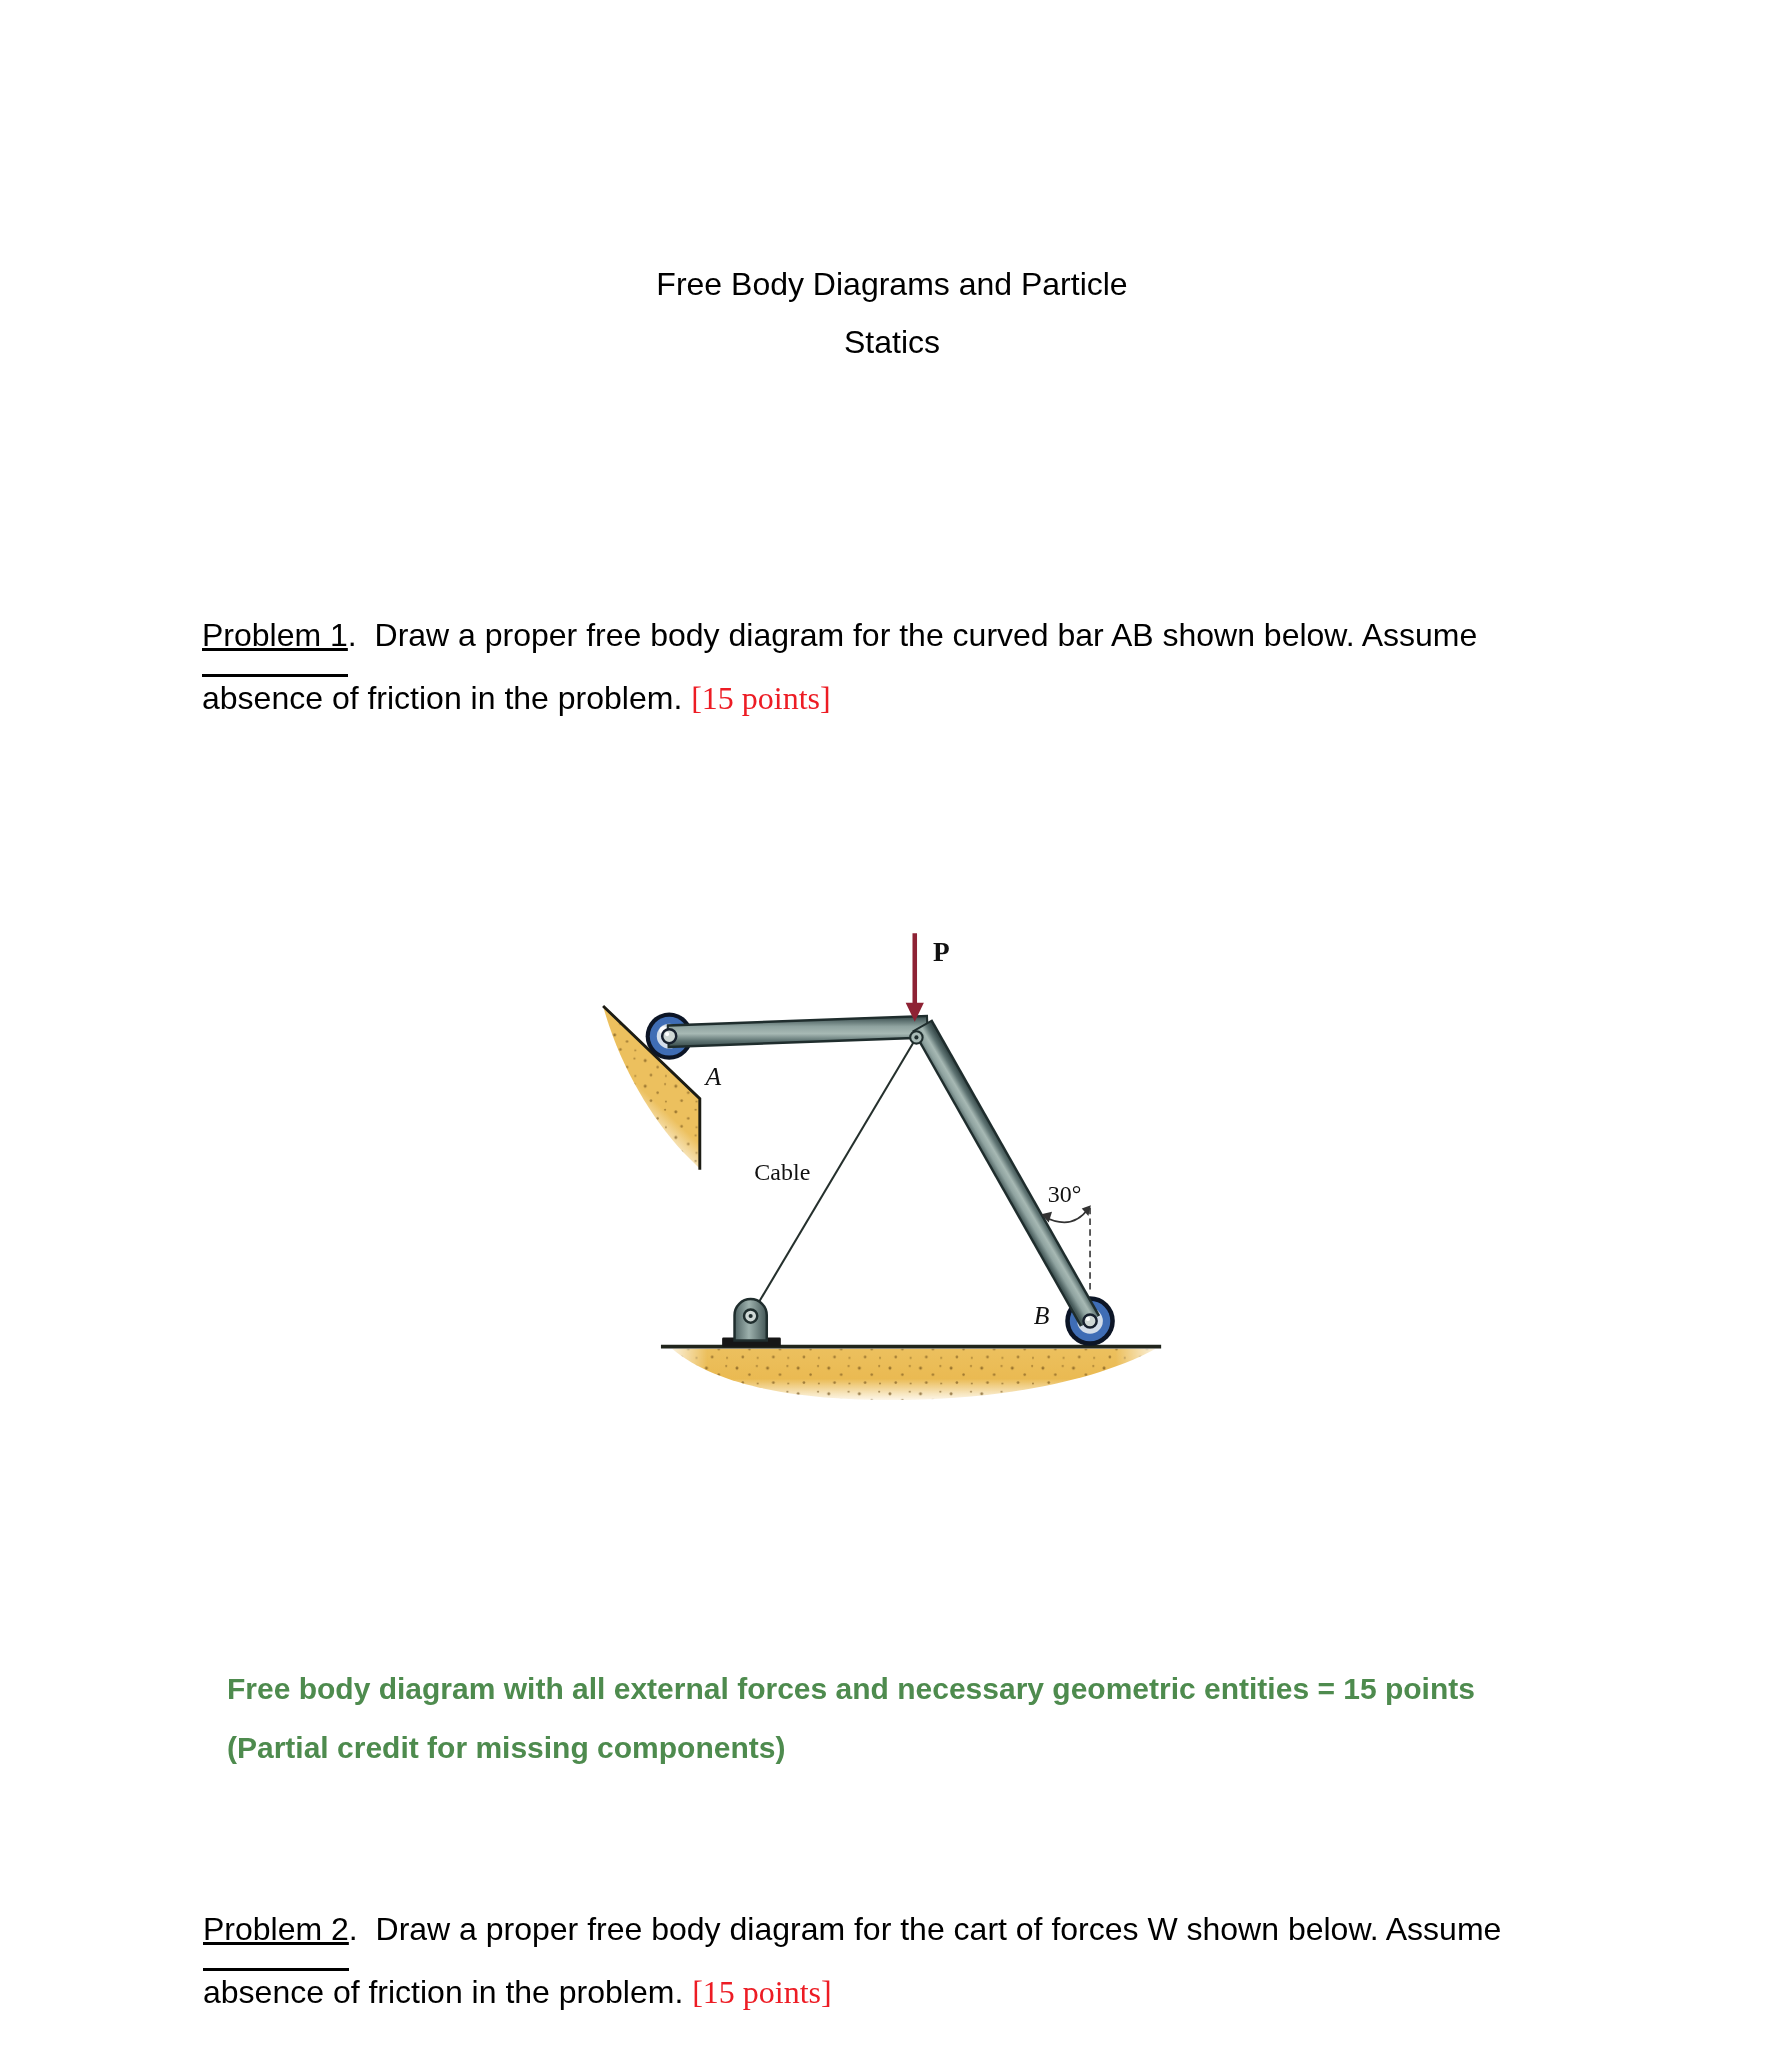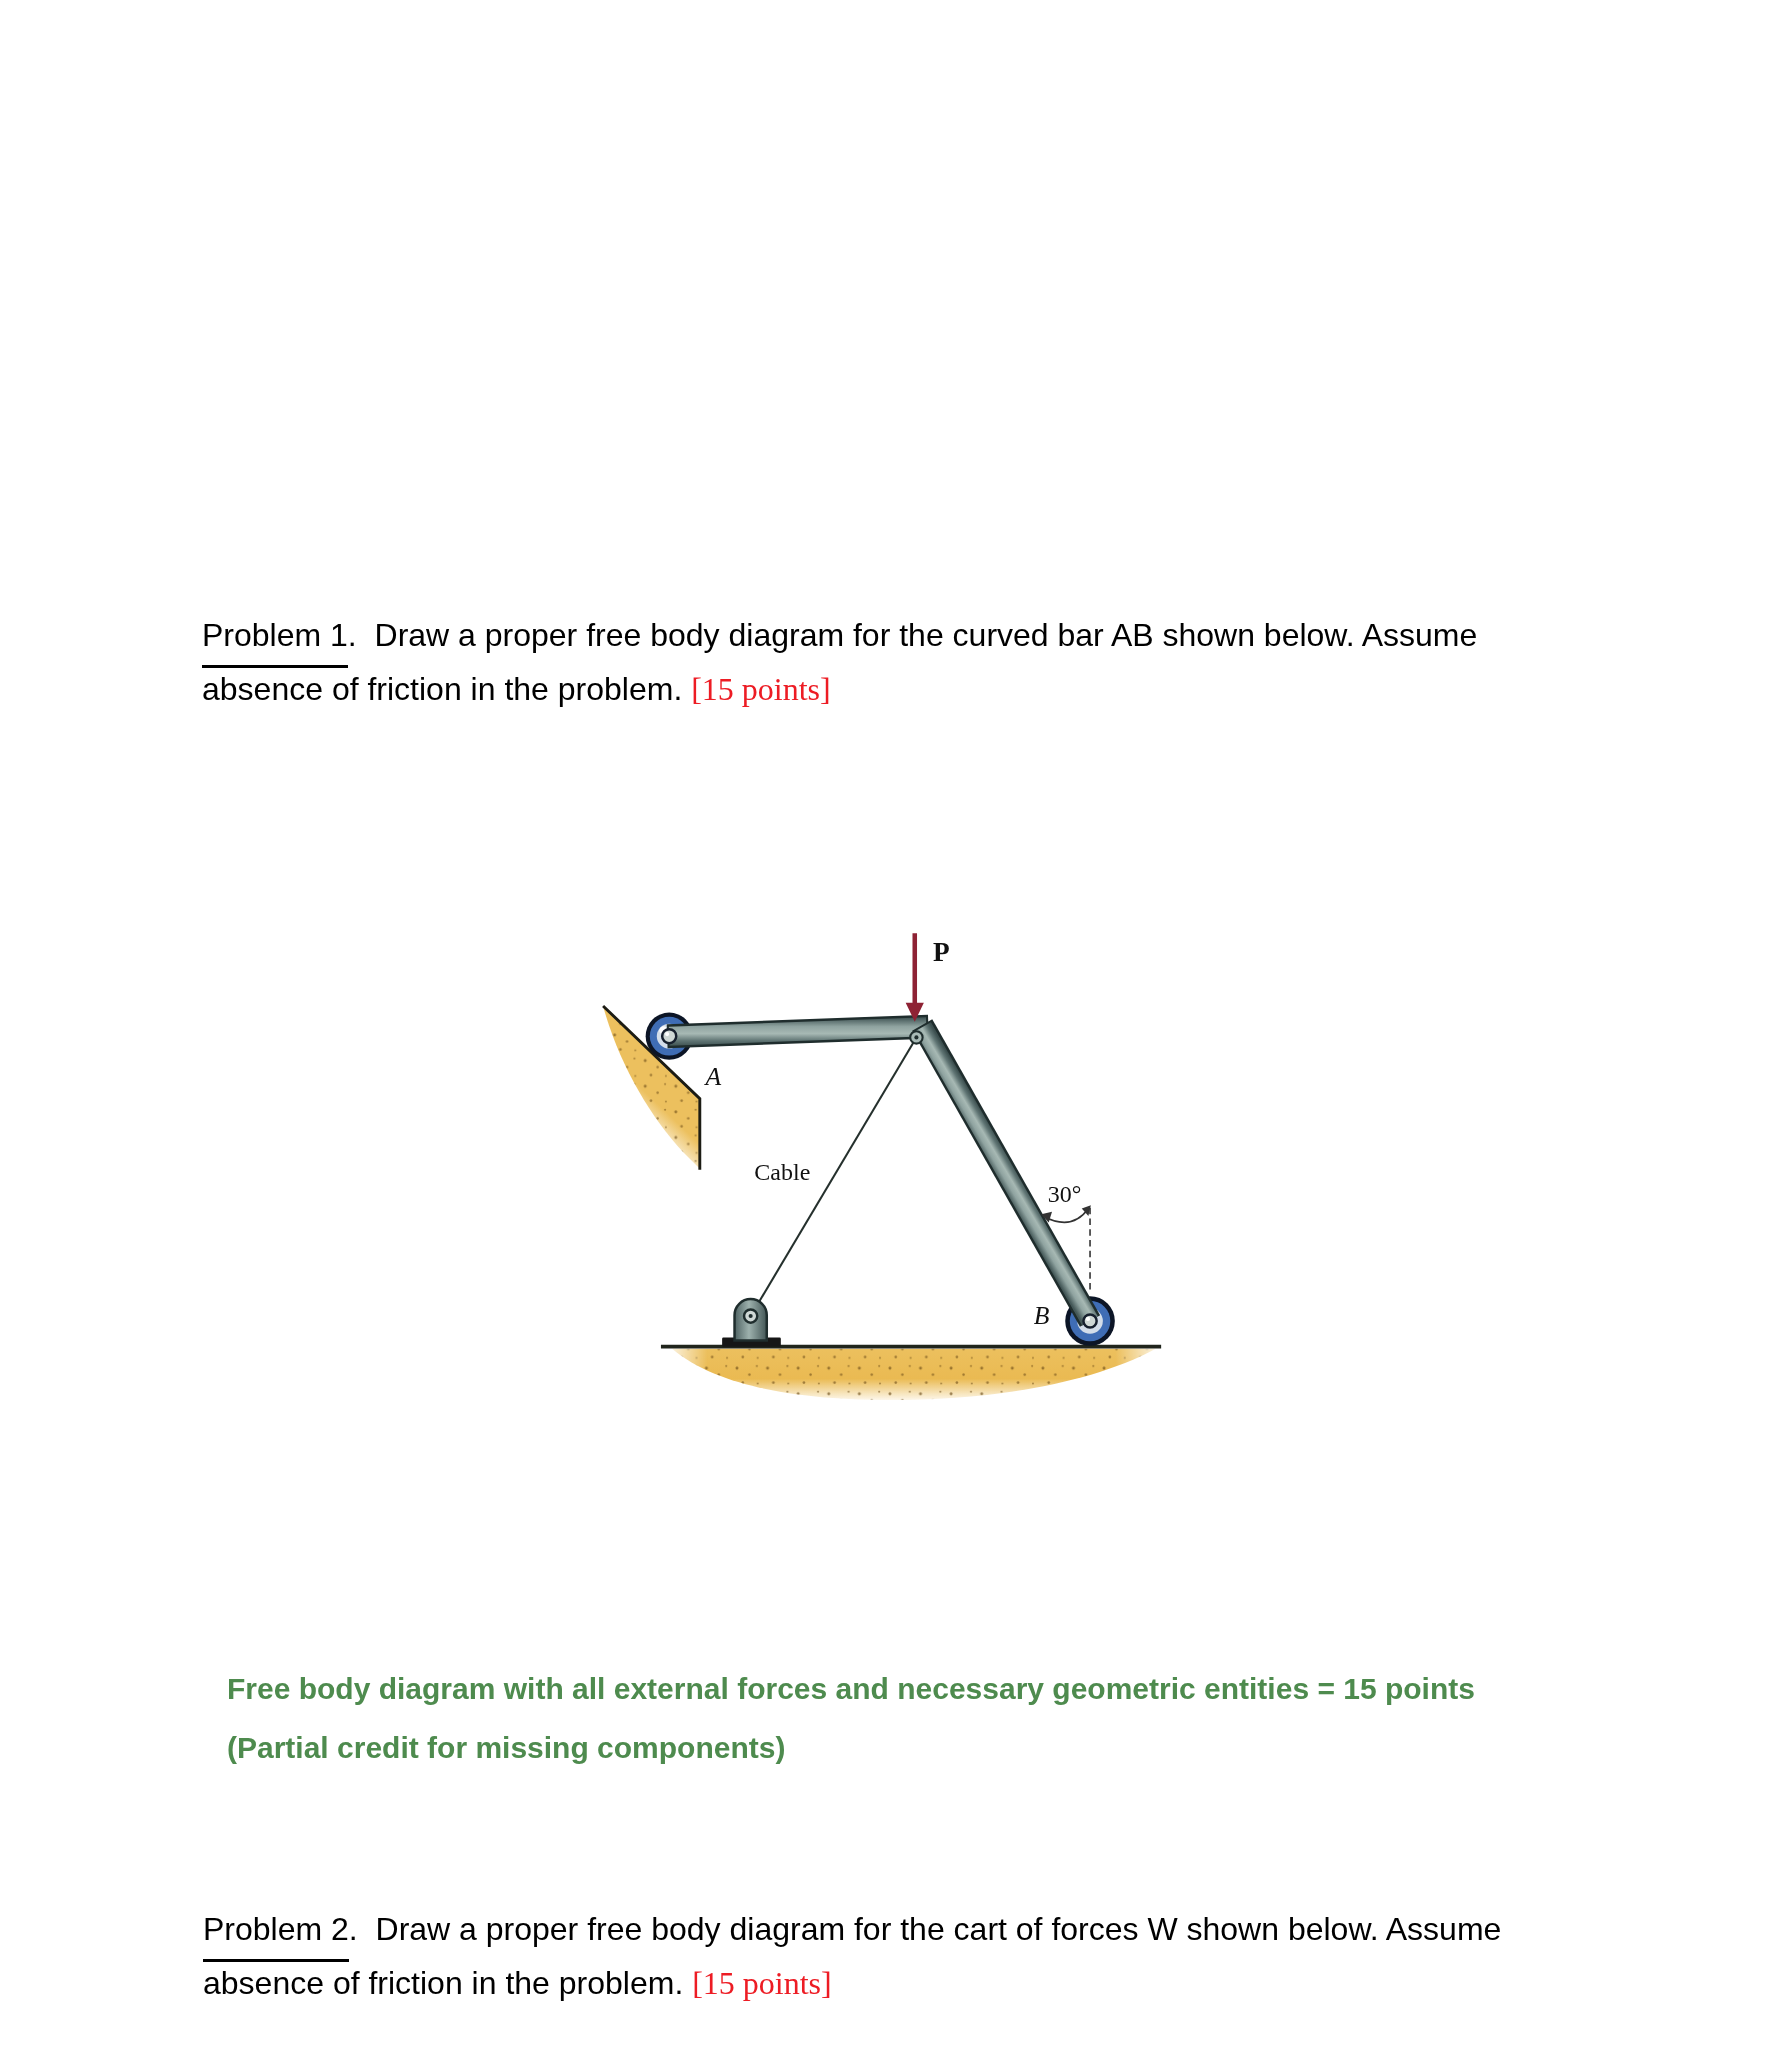--- a/index.html
+++ b/index.html
@@ -3,36 +3,37 @@
 <meta charset="utf-8">
 <style>
   html,body{margin:0;padding:0;background:#ffffff;}
   .page{position:relative;width:1784px;height:2309px;background:#ffffff;overflow:hidden;
         font-family:"Liberation Sans",sans-serif;color:#000;}
   .title{position:absolute;top:255px;left:0;width:1784px;text-align:center;
          font-size:32px;line-height:58px;white-space:pre;}
   .para{position:absolute;font-size:32px;line-height:43px;white-space:pre;}
   #p1{left:202px;top:614px;}
   #p2{left:203px;top:1908px;}
-  .u{display:inline-block;border-bottom:3.7px solid #000;padding-bottom:8px;}
+  .u{display:inline-block;border-bottom:3.7px solid #000;padding-bottom:17px;text-decoration:underline;}
   .red{color:#ed1c24;font-family:Liberation Serif, serif;}
   .green{position:absolute;left:209px;color:#4e8b4e;font-weight:bold;
          font-size:30px;line-height:41px;white-space:pre;margin-left:18px;}
   #g1{top:1668px;}
   #g2{top:1727px;}
   .fig{position:absolute;left:579px;top:901px;width:612px;height:525px;}
   .fser{font-family:"Liberation Serif",serif;font-size:58px;fill:#111;}
   .fit{font-family:"Liberation Serif",serif;font-style:italic;font-size:62px;fill:#111;}
   .fbold{font-family:"Liberation Serif",serif;font-weight:bold;font-size:66px;fill:#111;}
 </style>
 </head>
 <body>
 
 <div class="page">
 
+  <div class="title"><span>Free Body Diagrams and Particle</span><br><span>Statics</span></div>
 
   <div class="para" id="p1"><span class="u">Problem 1</span><span>.  Draw a proper free body diagram for the curved bar AB shown below. Assume</span><br><span>absence of friction in the problem. </span><span class="red">[15 points]</span></div>
 
   <svg class="fig" viewBox="0 0 1480 1270">
     <defs>
       <linearGradient id="gradH" gradientUnits="userSpaceOnUse" x1="0" y1="283" x2="0" y2="352">
         <stop offset="0" stop-color="#445858"></stop>
         <stop offset="0.3" stop-color="#8fa3a0"></stop>
         <stop offset="0.55" stop-color="#a7b9b4"></stop>
         <stop offset="0.8" stop-color="#5f7473"></stop>

